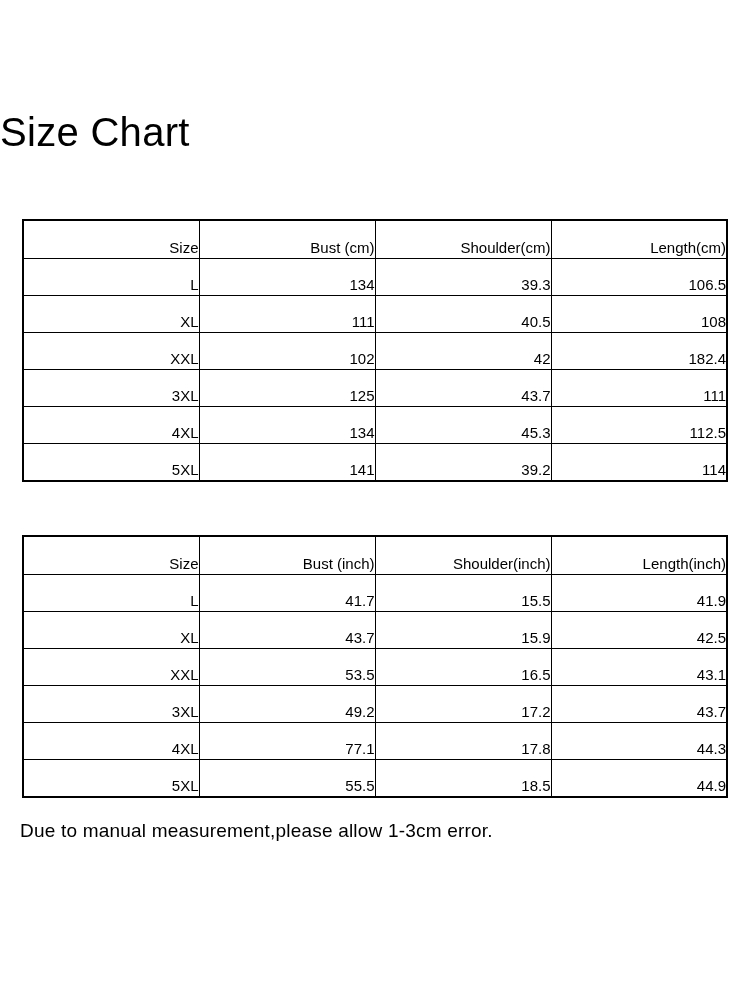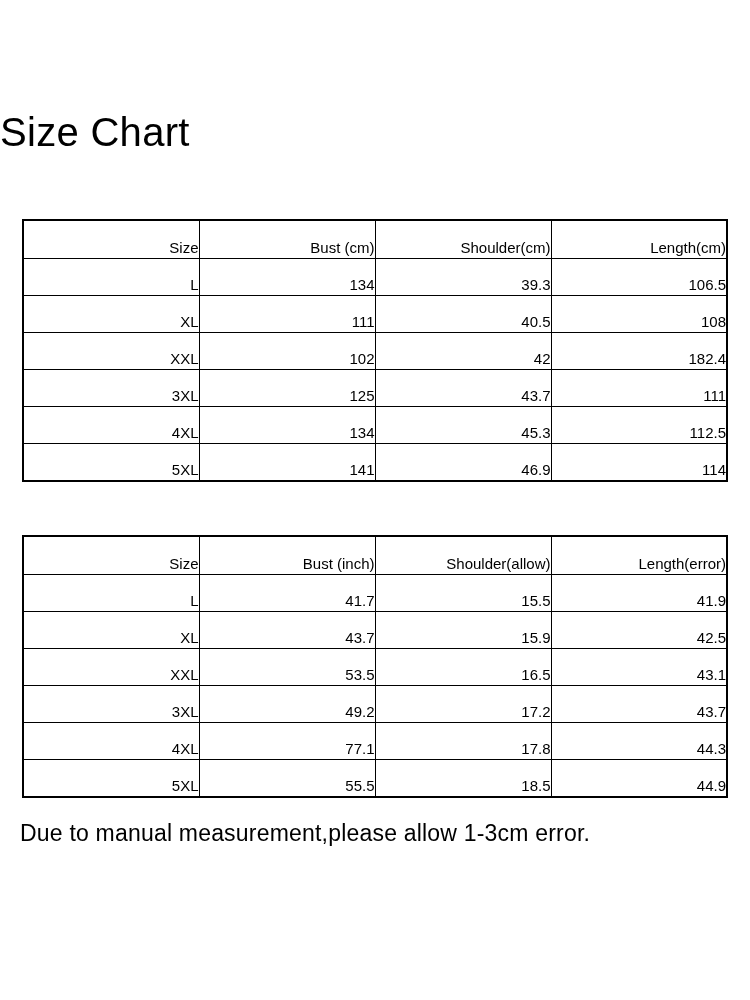--- a/index.html
+++ b/index.html
@@ -8,21 +8,21 @@
   .title { position: absolute; left: 0; width: 705px; top: 110px; 
            font-size: 40px; font-weight: normal; letter-spacing: 0.3px; }
   table.size-table { position: absolute; left: 22px; width: 706px; border-collapse: collapse;
                      border: 2px solid #000; table-layout: fixed; }
   table.size-table td, table.size-table th { border: 1px solid #000; text-align: right;
                      font-weight: normal; font-size: 15px; padding: 0; height: 34px;
                      vertical-align: bottom; padding-bottom: 2px; }
   table.size-table tr.head th { height: 35px; }
   #table-cm { top: 219px; }
   #table-inch { top: 535px; }
-  .note { position: absolute; left: 20px; top: 820px; font-size: 23px; letter-spacing: 0.2px; }
+  .note { position: absolute; left: 20px; top: 820px; font-size: 19px; letter-spacing: 0.2px; }
 </style>
 </head>
 <body>
 
 <div class="title">Size Chart</div>
 
 <table class="size-table" id="table-cm">
   <tbody>
       <tr class="head">
     <th>Size</th>
@@ -56,33 +56,33 @@
   </tr>
   <tr>
     <td>4XL</td>
     <td>134</td>
     <td>45.3</td>
     <td>112.5</td>
   </tr>
   <tr>
     <td>5XL</td>
     <td>141</td>
-    <td>46.9</td>
+    <td>39.2</td>
     <td>114</td>
   </tr>
 </tbody>
   </table>
 
 <table class="size-table" id="table-inch">
   <tbody>
       <tr class="head">
     <th>Size</th>
     <th>Bust (inch)</th>
-    <th>Shoulder(allow)</th>
-    <th>Length(error)</th>
+    <th>Shoulder(inch)</th>
+    <th>Length(inch)</th>
   </tr>
   <tr>
     <td>L</td>
     <td>41.7</td>
     <td>15.5</td>
     <td>41.9</td>
   </tr>
   <tr>
     <td>XL</td>
     <td>43.7</td>

